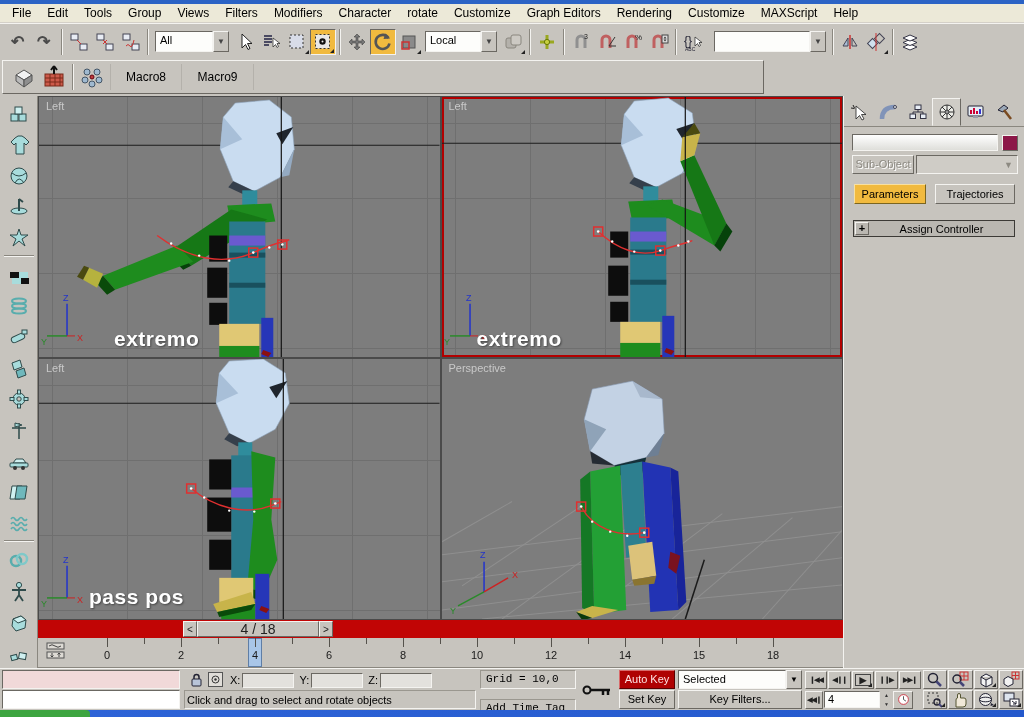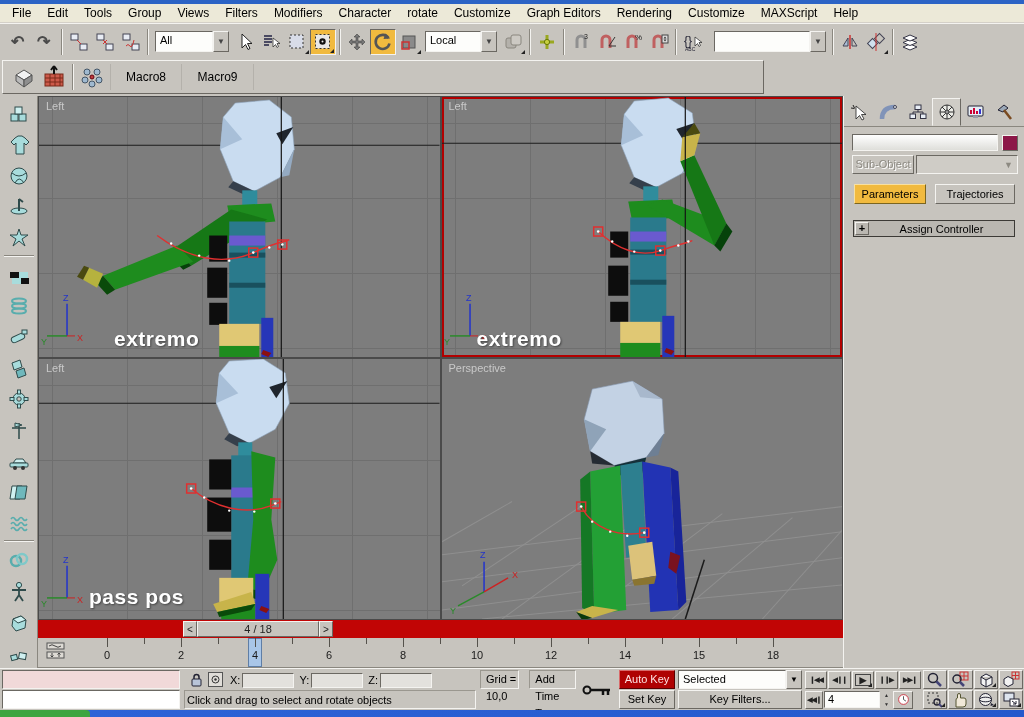--- a/index.html
+++ b/index.html
@@ -42,21 +42,21 @@
   .vp.active { box-shadow:inset 0 0 0 2px #b20000; }
   .vp svg { position:absolute; left:0; top:0; width:100%; height:100%; }
   .vp-label { position:absolute; left:7px; top:3px; color:#c9c9c9; font-size:11px; }
   .vp-note { position:absolute; bottom:6px; color:#ffffff; font-size:21px; font-weight:bold; letter-spacing:0.5px; text-shadow:1px 1px 2px rgba(0,0,0,.45); }
   .vp1 .vp-note { left:75px; } .vp2 .vp-note { left:35px; } .vp3 .vp-note { left:50px; bottom:10px; }
 
   
   .timebar { position:absolute; left:38px; top:620px; width:805px; height:18px; background:#c10505; display:flex; align-items:center; }
   .ts-prev { margin-left:145px; }
   .ts-btn { height:16px; display:flex; align-items:center; justify-content:center; font-size:10px; color:#222; }
-  .ts-arrow { width:14px; } .ts-main { width:122px; font-size:11px; }
+  .ts-arrow { width:14px; } .ts-main { width:122px; font-size:14px; }
 
   .trackbar { position:absolute; left:38px; top:638px; width:805px; height:30px; background:#c7c4be; border-bottom:1px solid #8a877f; }
   .tb-icon { position:absolute; left:8px; top:4px; }
   .tick { position:absolute; top:0; width:1px; height:6px; background:#55524c; }
   .tick.major { height:9px; }
   .ticknum { position:absolute; top:11px; width:30px; margin-left:-15px; text-align:center; font-size:11px; color:#1a1a1a; }
   .frame-slot { position:absolute; top:0; width:14px; height:29px; background:#a9c6e8; border:1px solid #5f7ea6; }
 
   
   .rightpanel { position:absolute; left:843px; top:96px; width:181px; height:572px; background:#c7c4be; border-left:1px solid #f4f3f0; }
@@ -82,21 +82,21 @@
   
   .statusbar { position:absolute; left:0; top:668px; width:1024px; height:42px; background:#c7c4be; border-top:1px solid #f4f3f0; display:flex; }
   .sb-left { width:182px; padding:1px 2px; display:flex; flex-direction:column; gap:1px; }
   .sb-pink { height:19px; background:#f1d9d9; }
   .sb-white { height:19px; background:#ffffff; }
   .sb-mid { width:296px; padding:1px 2px; display:flex; flex-direction:column; }
   .sb-mid .r1 { height:20px; display:flex; align-items:center; gap:2px; }
   .sb-mid .r2 { height:19px; display:flex; align-items:center; padding:0 2px; font-size:11px; }
   .coordlbl { font-size:11px; margin-left:3px; }
   .coordfld { width:52px; height:15px; background:#e3e1dd; }
-  .sb-grid { width:100px; padding:1px 2px; display:flex; flex-direction:row; gap:10px; }
+  .sb-grid { width:100px; padding:1px 2px; display:flex; flex-direction:column; gap:10px;font-family:Liberation Mono, monospace; }
   .sb-cell { height:19px; line-height:17px; padding-left:5px; font-size:11px; }
   .sb-key { width:40px; display:flex; align-items:center; justify-content:center; }
   .sb-ak { width:58px; padding:1px 1px; display:flex; flex-direction:column; gap:1px; }
   .akbtn { height:19px; text-align:center; line-height:17px; font-size:11px; }
   .autokey { background:#af0202; color:#ffe2e2; border:1px solid; border-color:#d86a6a #5a0000 #5a0000 #d86a6a; }
   .sb-sel { width:128px; padding:1px 2px; display:flex; flex-direction:column; gap:1px; }
   .seldd { height:19px; display:flex; }
   .seldd .v { flex:1; background:#fdfdfb; padding:2px 4px; font-size:11px; }
   .seldd .a { width:16px; display:flex; align-items:center; justify-content:center; font-size:8px; }
   .kfbtn { height:19px; text-align:center; line-height:17px; font-size:11px; }

